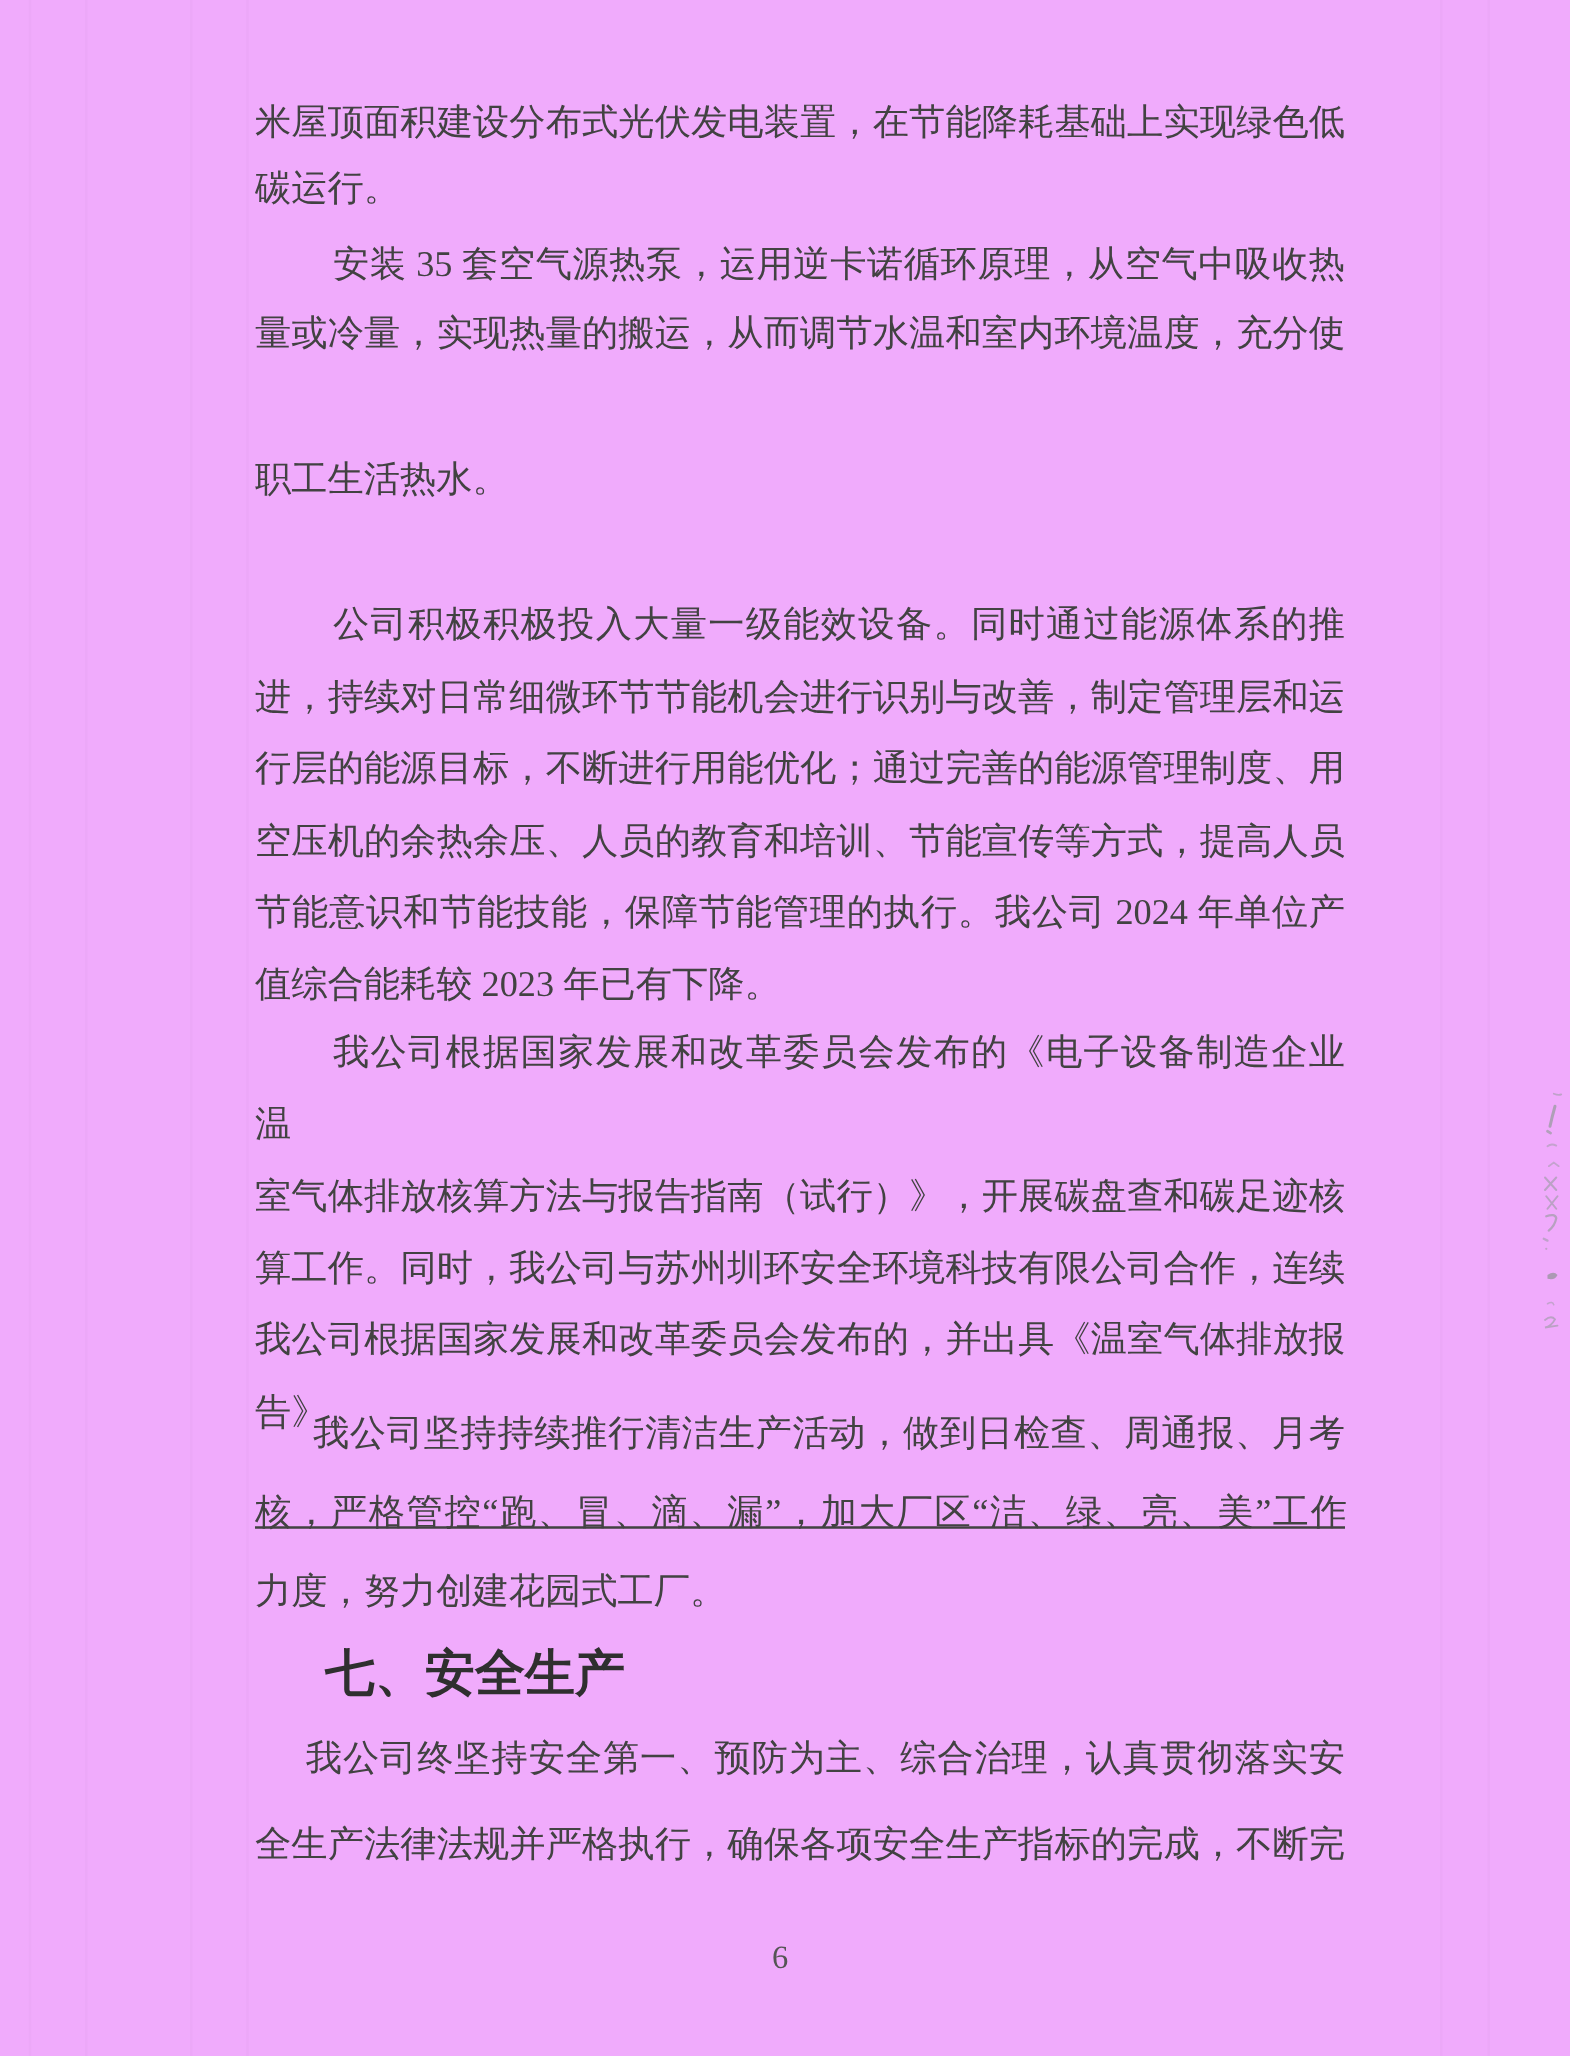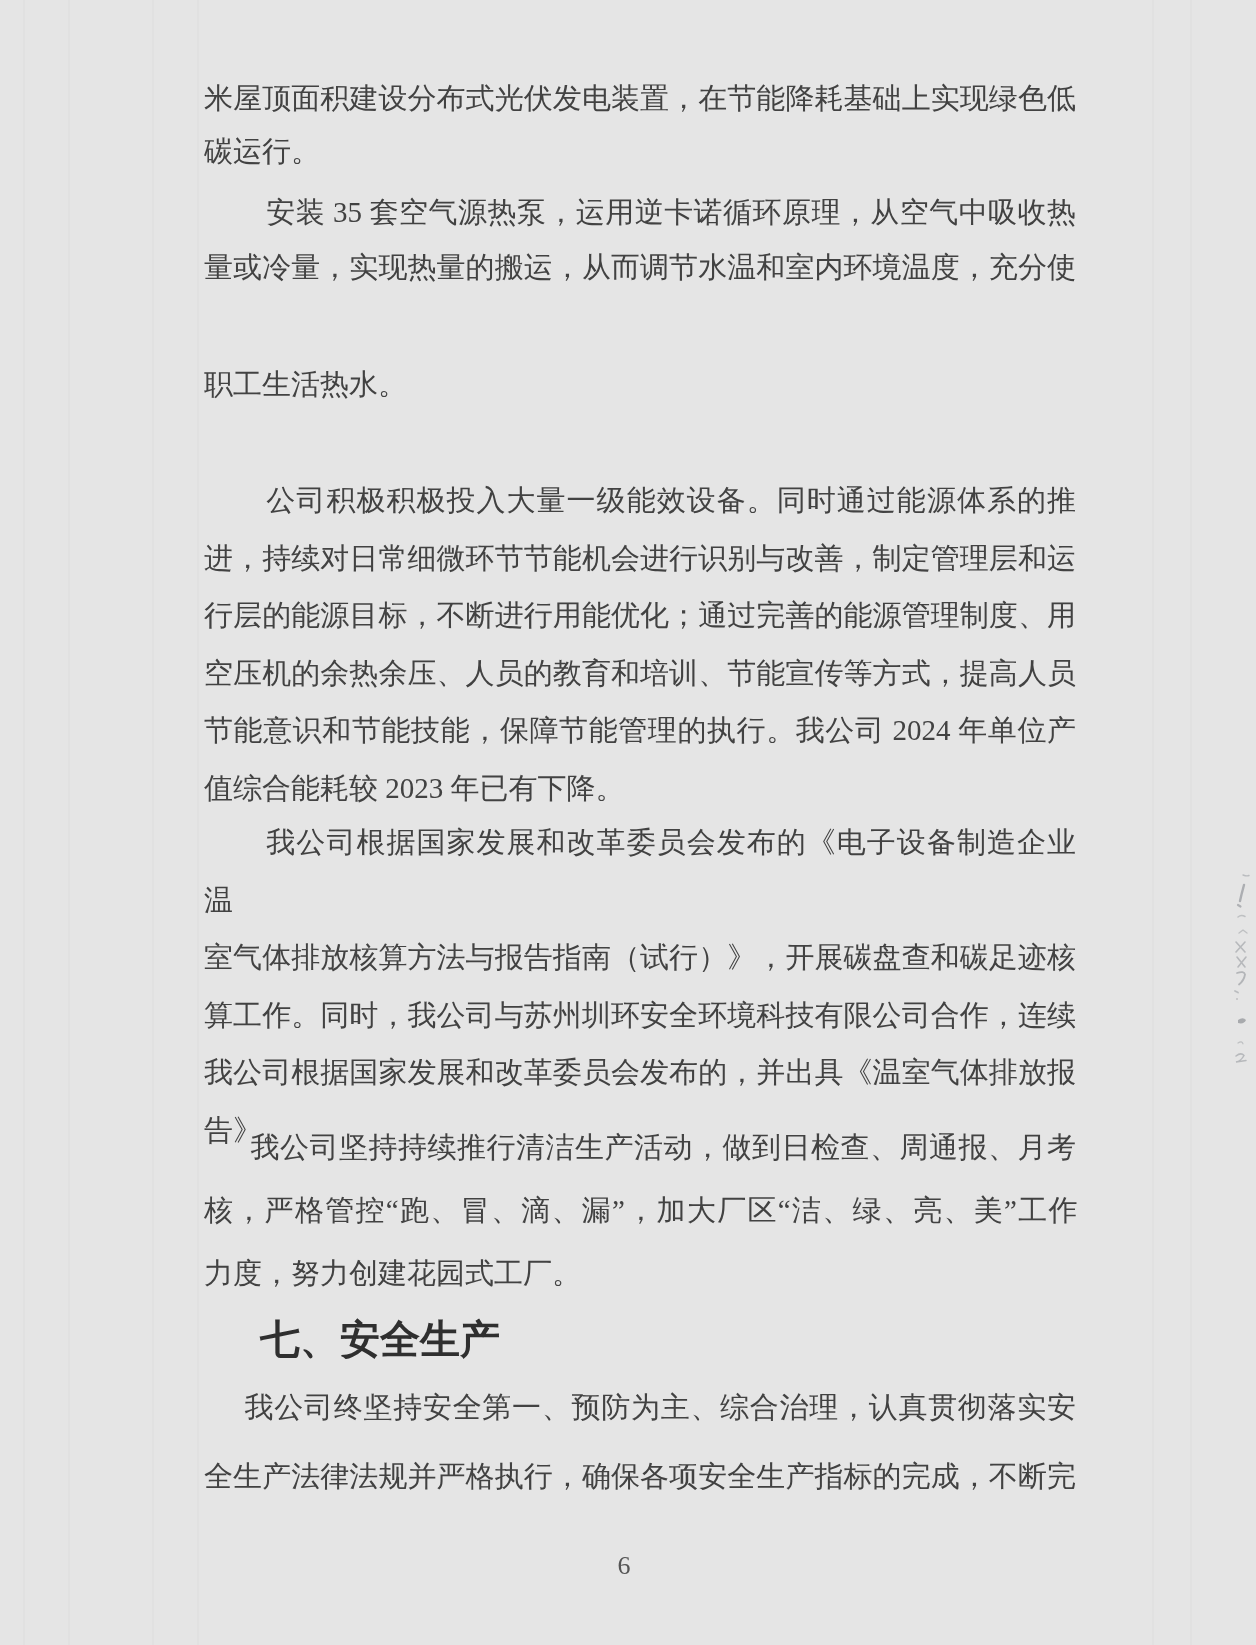--- a/index.html
+++ b/index.html
@@ -4,21 +4,21 @@
 <style>
   html, body {
     margin: 0;
     padding: 0;
     background: #ffffff;
   }
   .page {
     position: relative;
     width: 1256px;
     height: 1645px;
-    background: #e5e5e5;
+    background: #f0abfc;
     overflow: hidden;
     font-family: "Liberation Serif", "DejaVu Serif", serif;
     color: #424242;
   }
   
   .streak {
     position: absolute;
     top: 0;
     width: 2px;
     height: 100%;
@@ -51,21 +51,21 @@
 
   .ln {
     text-align: justify;
     text-align-last: justify;
     white-space: nowrap-off;
   }
   .ln.end { text-align-last: left; }
   .ind  { text-indent: 2.15em; }  
   .ind-m { text-indent: 1.6em; }  
   .ind-s { text-indent: 1.4em; }  
-  .tight { letter-spacing: -0.055em; }
+  .tight { letter-spacing: -0.055em; text-decoration: underline; }
 
   .heading {
     font-family: "Liberation Sans", "DejaVu Sans", sans-serif;
     font-weight: 700;
     color: #2f2f2f;
     font-size: 40px;
     text-align: left;
   }
 
   .page-number {

